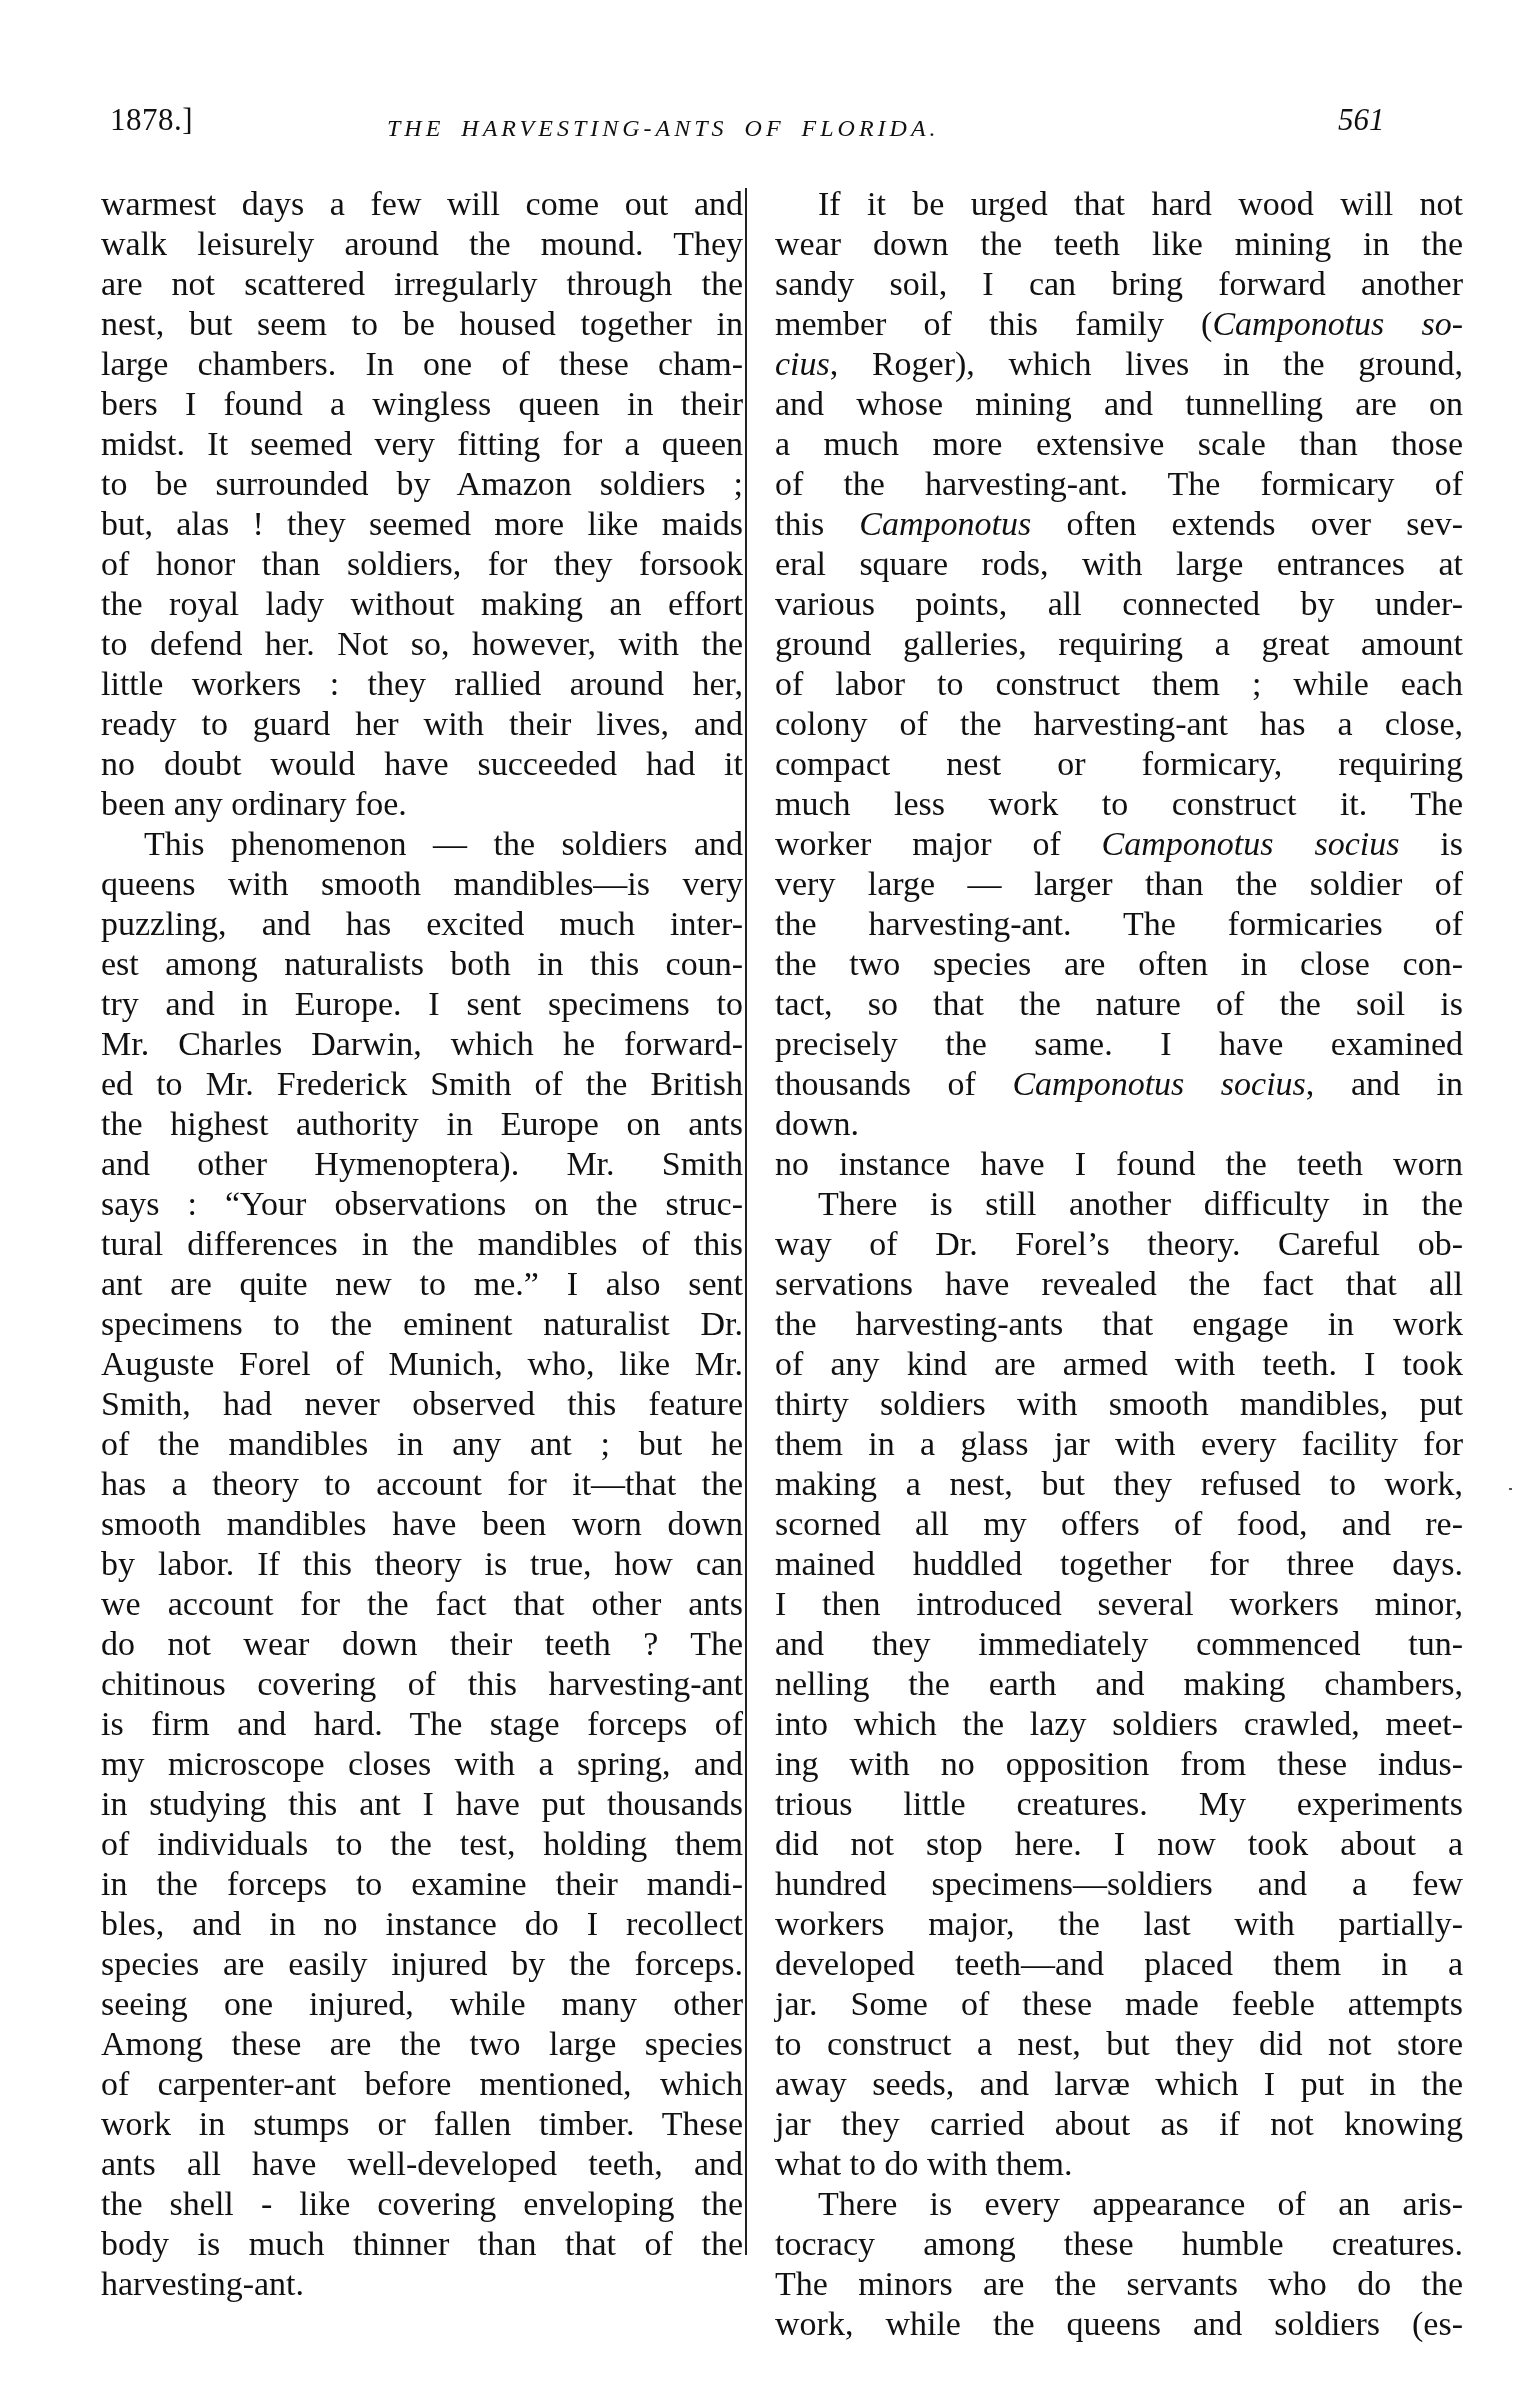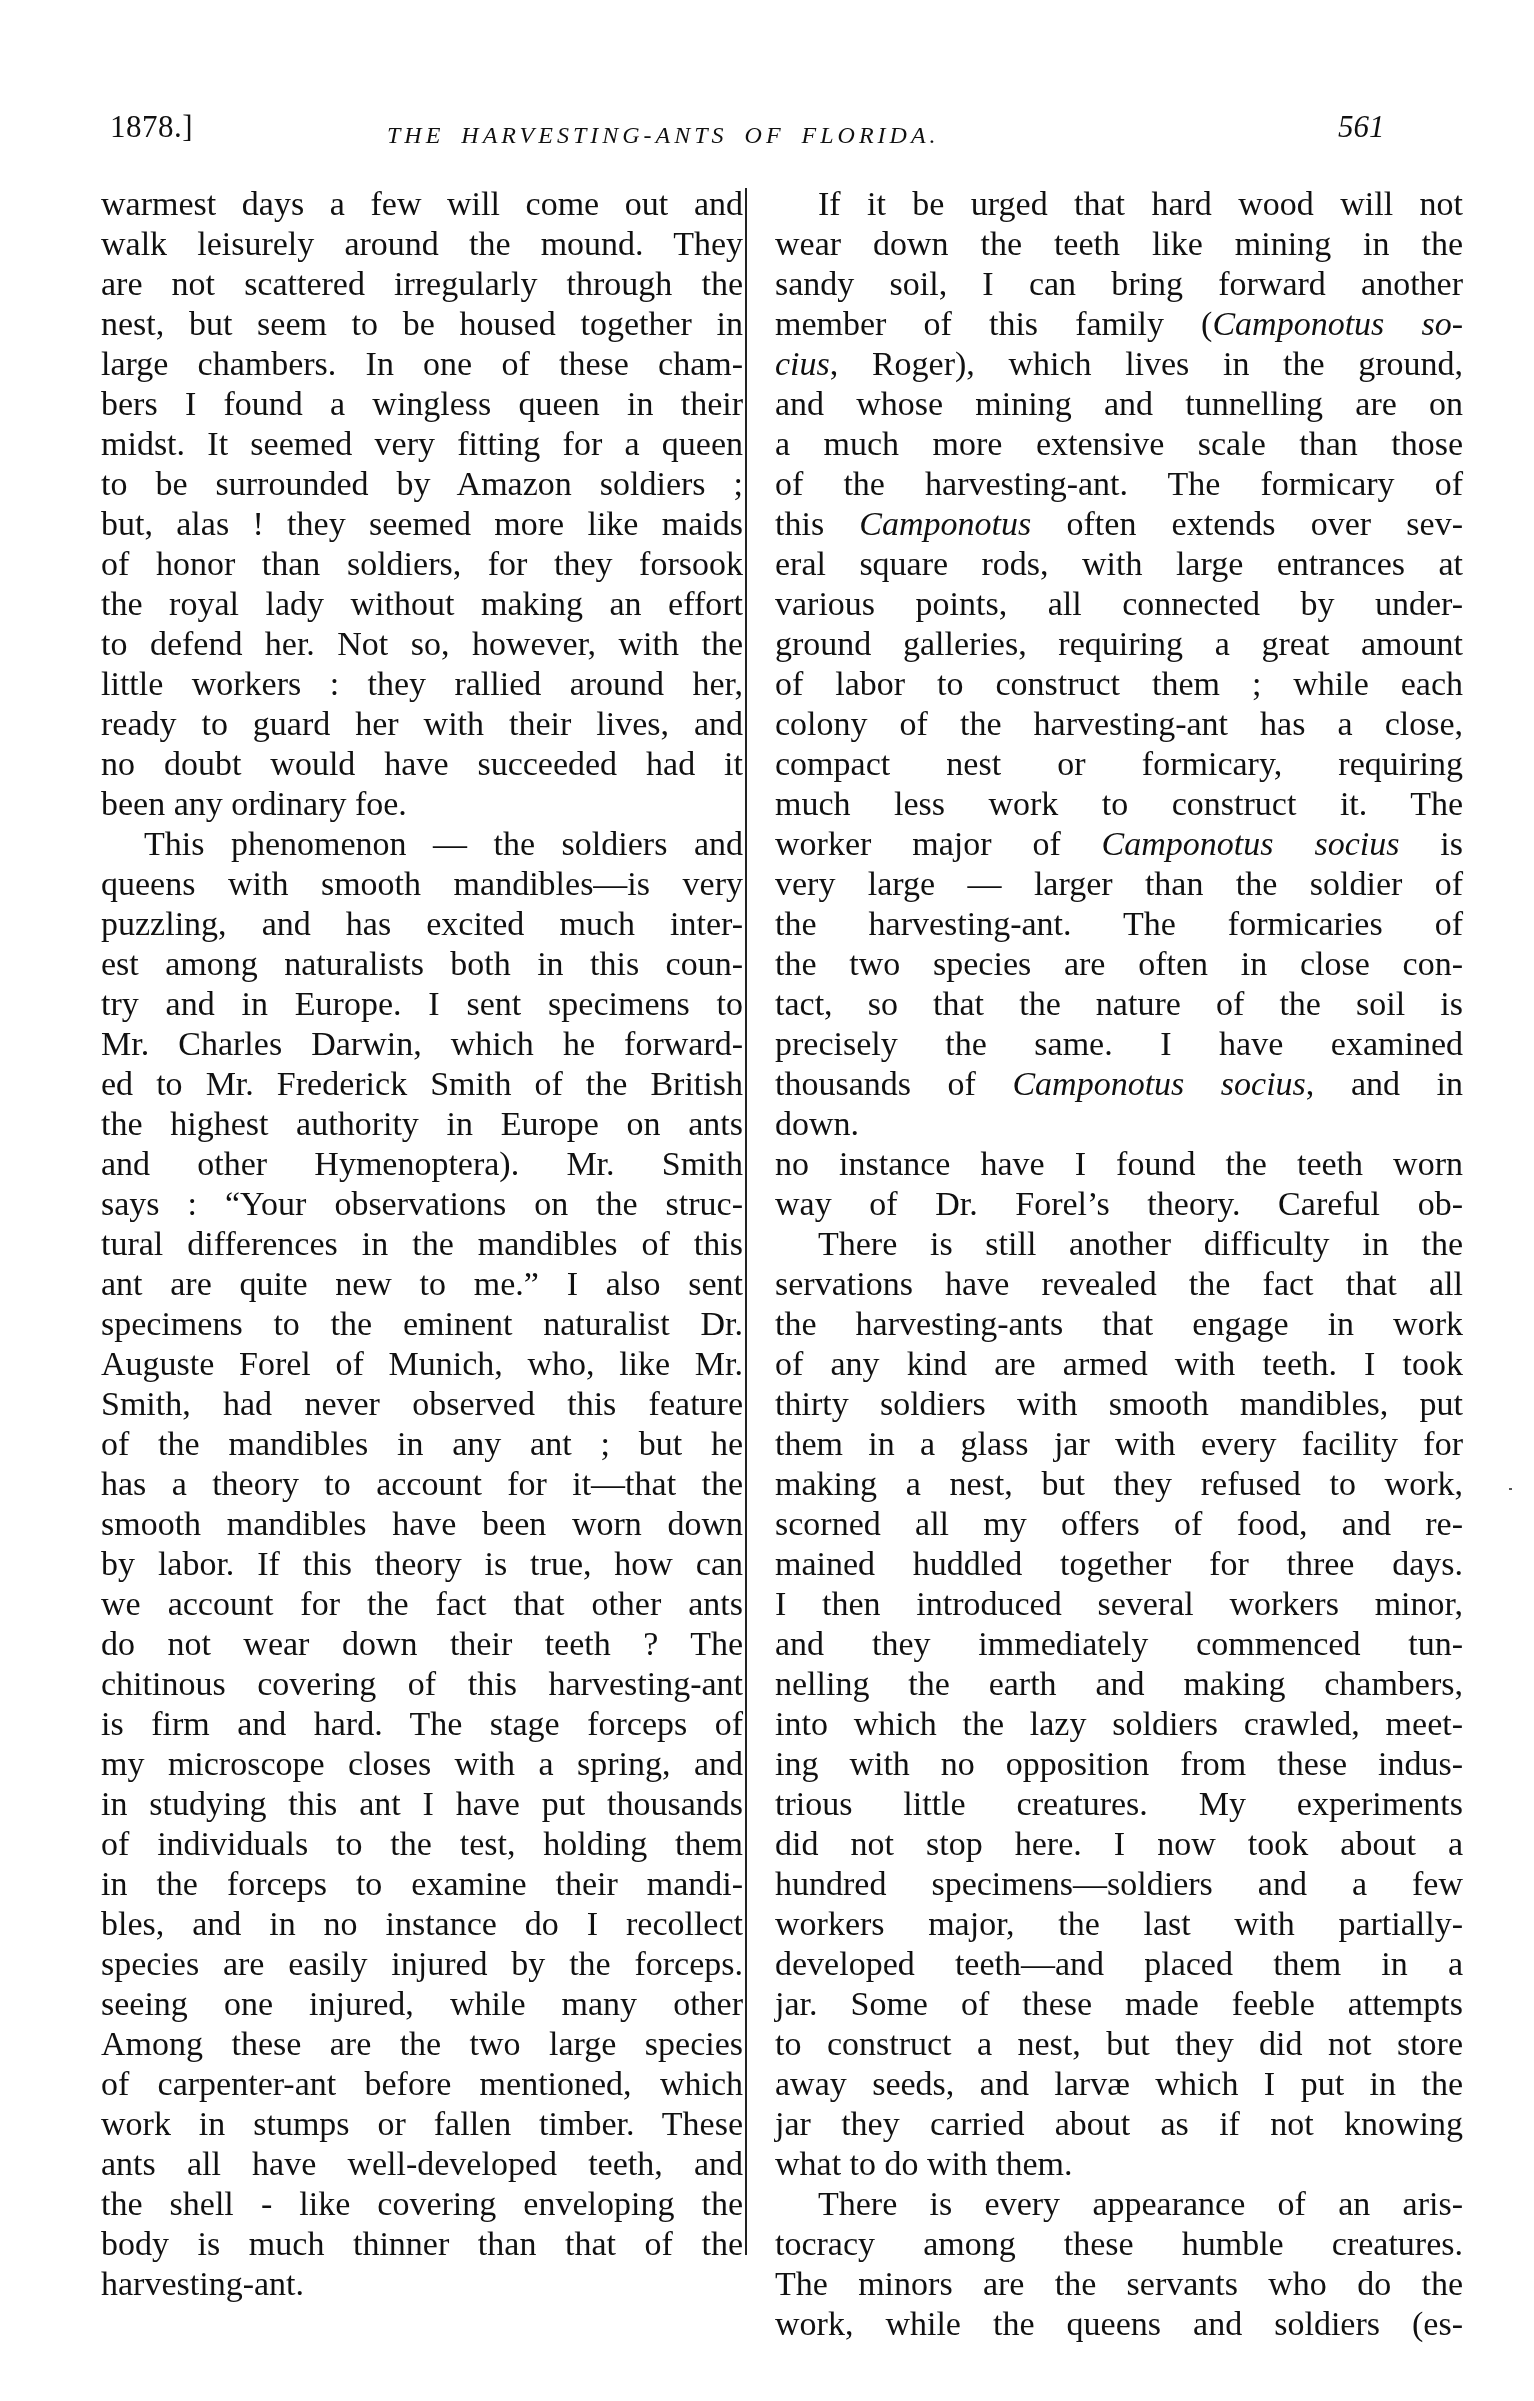--- a/index.html
+++ b/index.html
@@ -14,21 +14,20 @@
     overflow: hidden;
     color: #111111;
     font-family: "Liberation Serif", "DejaVu Serif", serif;
   }
   .running-head {
     position: absolute;
     top: 98px;
     left: 0;
     width: 1520px;
     height: 44px;
-    margin-top: 7px;
   }
   .rh-year {
     position: absolute;
     left: 110px;
     top: 0;
     font-size: 31px;
     line-height: 44px;
     letter-spacing: 0.5px;
   }
   .rh-title {
@@ -181,22 +180,22 @@
     <div class="line">much less work to construct it.  The</div>
     <div class="line"><span>worker major of </span><i>Camponotus socius</i><span> is</span></div>
     <div class="line">very large — larger than the soldier of</div>
     <div class="line">the harvesting-ant.  The formicaries of</div>
     <div class="line">the two species are often in close con-</div>
     <div class="line">tact, so that the nature of the soil is</div>
     <div class="line">precisely the same.  I have examined</div>
     <div class="line"><span>thousands of </span><i>Camponotus socius</i><span>, and in</span></div>
     <div class="line last">down.</div>
     <div class="line">no instance have I found the teeth worn</div>
+    <div class="line indent">There is still another difficulty in the</div>
     <div class="line">way of Dr. Forel’s theory.  Careful ob-</div>
-    <div class="line indent">There is still another difficulty in the</div>
     <div class="line">servations have revealed the fact that all</div>
     <div class="line">the harvesting-ants that engage in work</div>
     <div class="line">of any kind are armed with teeth.  I took</div>
     <div class="line">thirty soldiers with smooth mandibles, put</div>
     <div class="line">them in a glass jar with every facility for</div>
     <div class="line">making a nest, but they refused to work,</div>
     <div class="line">scorned all my offers of food, and re-</div>
     <div class="line">mained huddled together for three days.</div>
     <div class="line">I then introduced several workers minor,</div>
     <div class="line">and they immediately commenced tun-</div>

